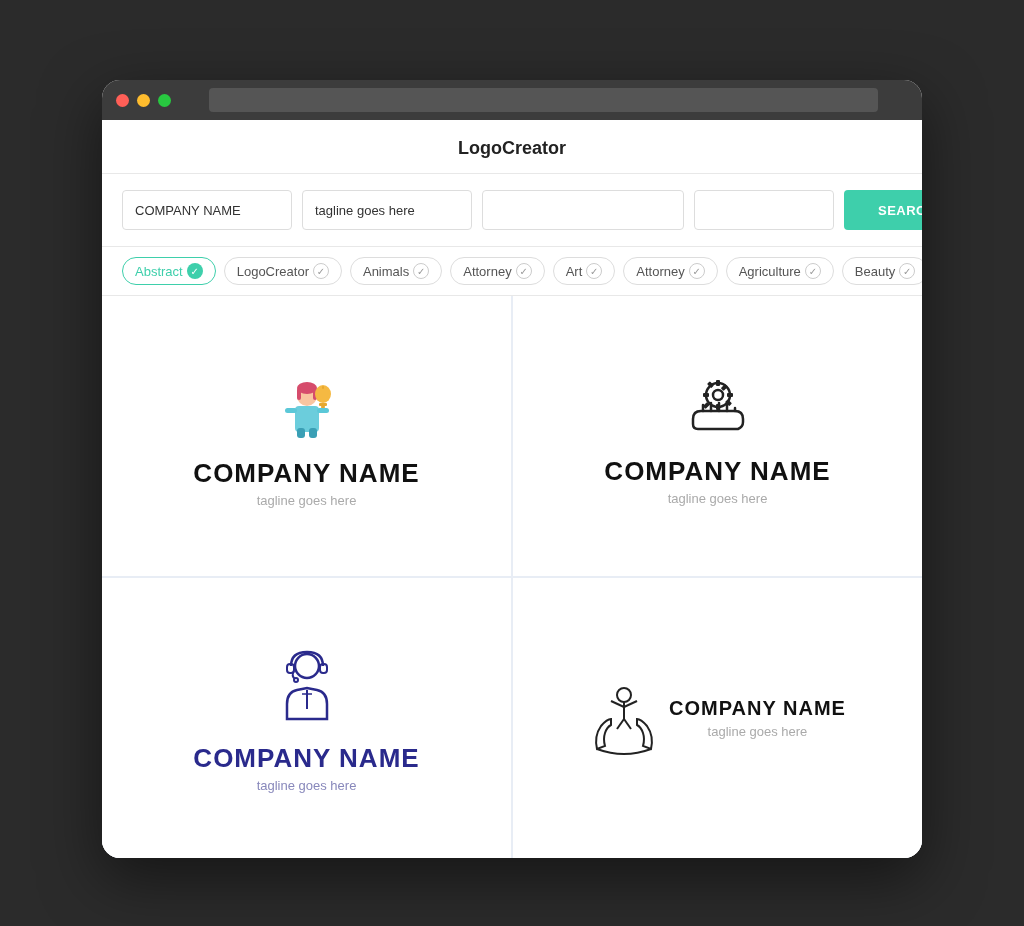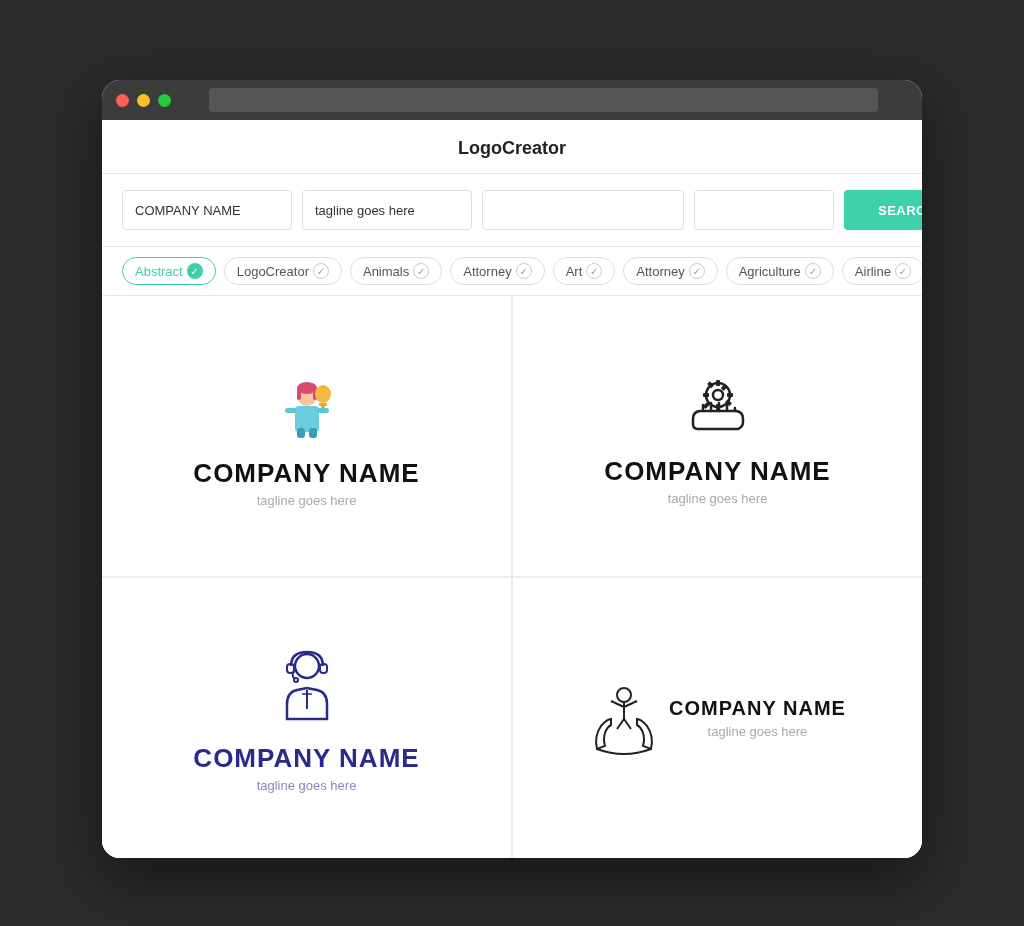--- a/index.html
+++ b/index.html
@@ -220,21 +220,21 @@
     </div>
     <div class="cat-tag">
       <span>Attorney</span>
       <span class="check-icon">✓</span>
     </div>
     <div class="cat-tag">
       <span>Agriculture</span>
       <span class="check-icon">✓</span>
     </div>
     <div class="cat-tag">
-      <span>Airline</span>
+      <span>Beauty</span>
       <span class="check-icon">✓</span>
     </div>
     <div class="nav-arrow">→</div>
   </div>
 
   <div class="logo-grid">
 
     <div class="logo-card">
       <div>
         <svg width="80" height="80" viewBox="0 0 80 80" fill="none" xmlns="http://www.w3.org/2000/svg">

